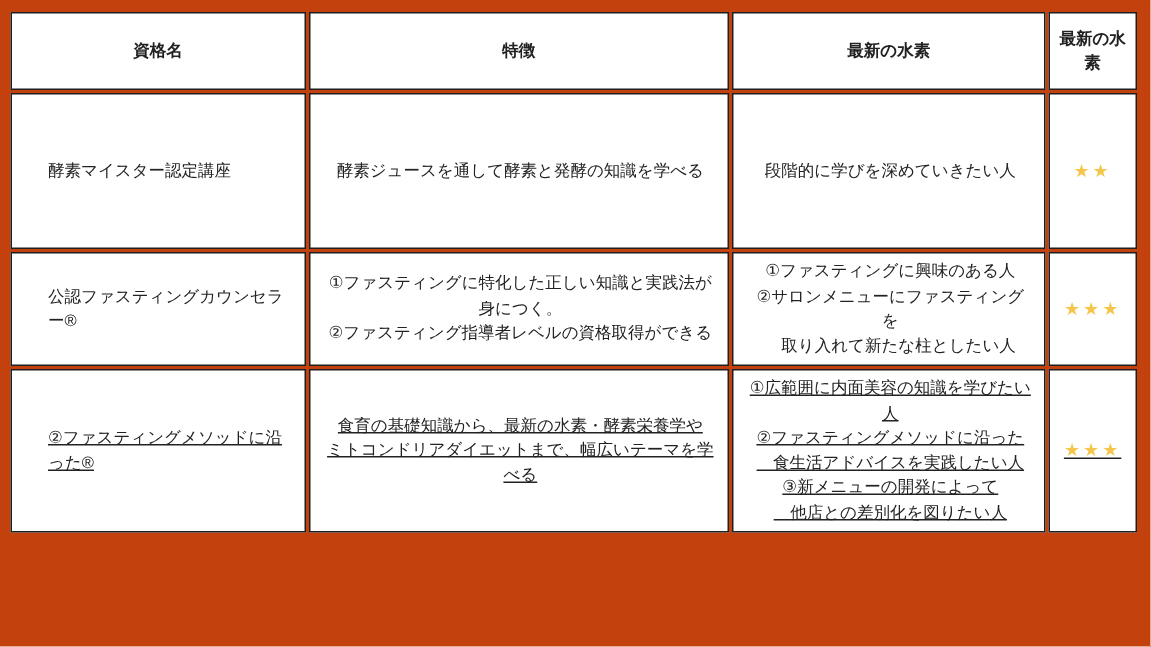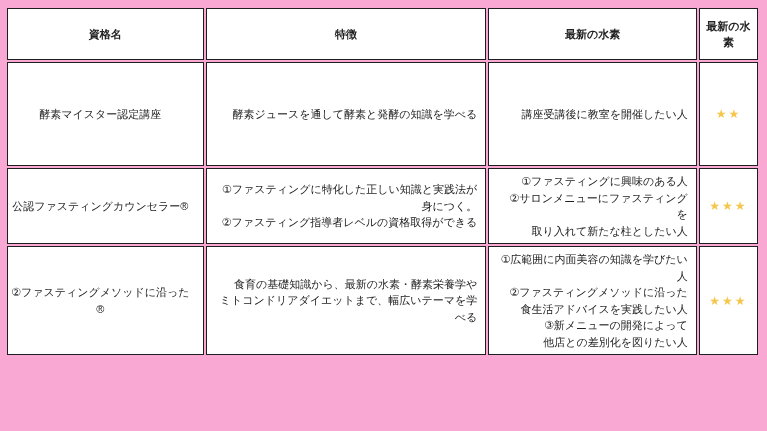--- a/index.html
+++ b/index.html
@@ -9,21 +9,21 @@
     width: 767px;
     height: 431px;
     font-family: "Liberation Sans", "DejaVu Sans", sans-serif;
     color: #222222;
   }
   .page {
     width: 767px;
     height: 431px;
     box-sizing: border-box;
     padding: 6px 5px;
-    background: #f9a8d4;
+    background: #c2410c;
     overflow: hidden;
   }
   table.qual-table {
     border-collapse: separate;
     border-spacing: 2px;
     table-layout: fixed;
     width: 755px;
   }
   table.qual-table th,
   table.qual-table td {
@@ -35,37 +35,37 @@
     line-height: 1.5;
     overflow: hidden;
   }
   table.qual-table th {
     font-weight: bold;
     text-align: center;
     height: 52px;
     padding: 4px 6px;
   }
   td.cell-name {
-    text-align: center;
-    padding: 4px 10px 4px 0;
+    text-align: left;
+    padding: 4px 10px 4px 24px;
   }
   td.cell-features,
   td.cell-recommended {
-    text-align: right;
+    text-align: center;
     padding: 4px 8px 4px 10px;
     white-space: pre-line;
   }
   td.cell-rating {
     text-align: center;
     padding: 4px 2px;
   }
   tr.row-1 td { height: 104px; }
   tr.row-2 td { height: 61px; }
   tr.row-3 td { height: 71px; }
-  tr.row-4 td { height: 105px; }
+  tr.row-4 td { height: 105px; text-decoration: underline; }
   .stars {
     font-size: 12px;
     letter-spacing: 2px;
     white-space: nowrap;
   }
   col.c-name   { width: 196px; }
   col.c-feat   { width: 280px; }
   col.c-rec    { width: 208px; }
   col.c-rating { width: 59px; }
 </style>
@@ -85,21 +85,21 @@
         <th>資格名</th>
         <th>特徴</th>
         <th>最新の水素</th>
         <th>最新の水素</th>
       </tr>
     </thead>
     <tbody>
       <tr class="row-1">
         <td class="cell-name">酵素マイスター認定講座</td>
         <td class="cell-features">酵素ジュースを通して酵素と発酵の知識を学べる</td>
-        <td class="cell-recommended">講座受講後に教室を開催したい人</td>
+        <td class="cell-recommended">段階的に学びを深めていきたい人</td>
         <td class="cell-rating"><span class="stars" style="color: rgb(246, 198, 74);">★★</span></td>
       </tr>
       <tr class="row-3">
         <td class="cell-name">公認ファスティングカウンセラー®</td>
         <td class="cell-features">①ファスティングに特化した正しい知識と実践法が身につく。
 ②ファスティング指導者レベルの資格取得ができる</td>
         <td class="cell-recommended">①ファスティングに興味のある人
 ②サロンメニューにファスティングを
 　取り入れて新たな柱としたい人</td>
         <td class="cell-rating"><span class="stars" style="color: rgb(246, 198, 74);">★★★</span></td>

